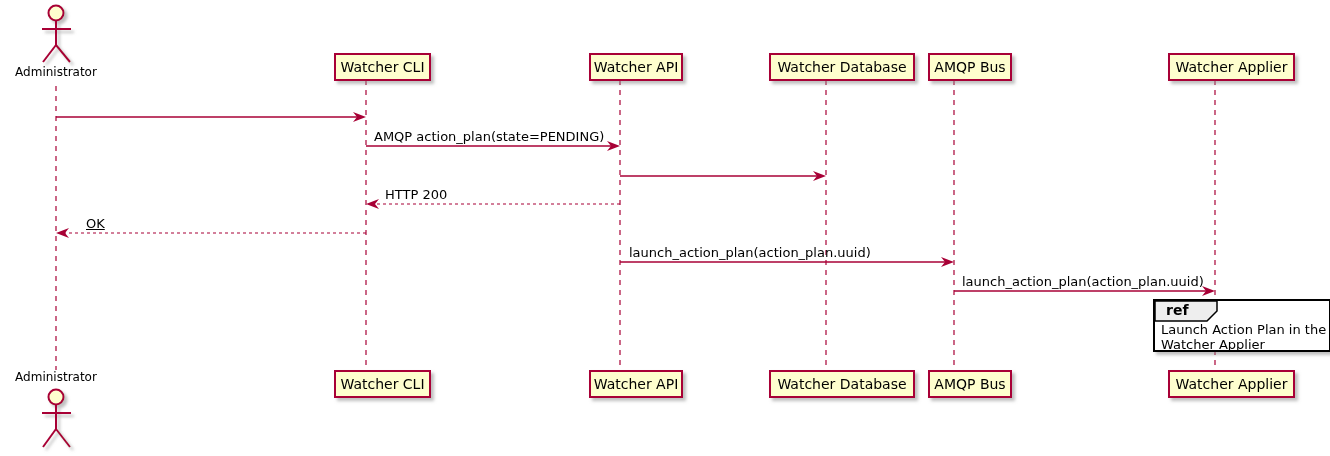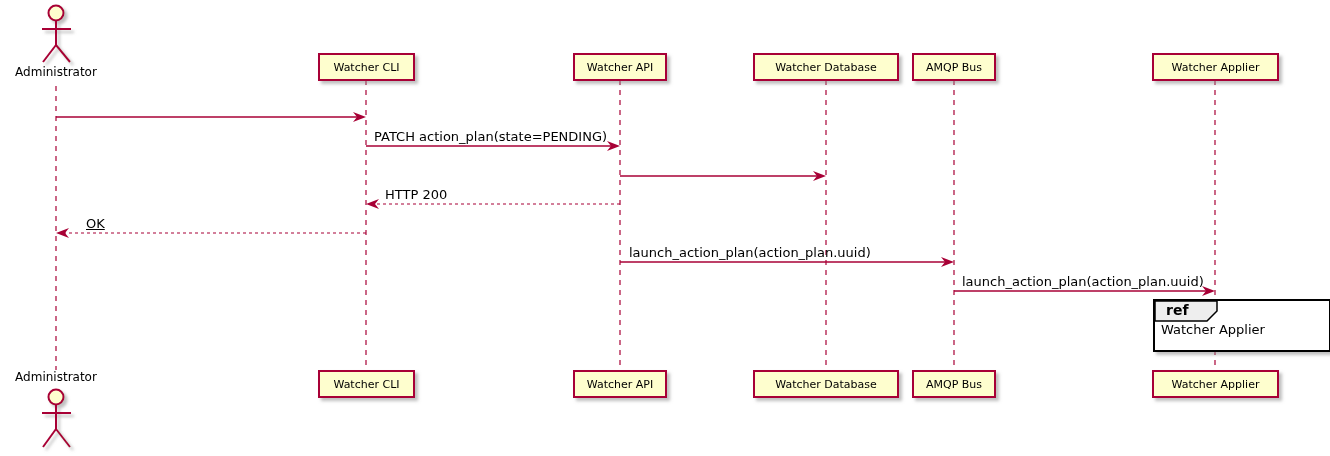--- a/index.html
+++ b/index.html
@@ -14,24 +14,25 @@
   .svg-layer { position: absolute; left: 0; top: 0; }
   .pbox {
     position: absolute;
     box-sizing: border-box;
     height: 28px;
     background: #FEFECE;
     border: 2px solid #A80036;
     display: flex;
     align-items: center;
     justify-content: center;
-    font-size: 11px;
+    font-size: 14px;
     color: #000000;
     box-shadow: 3px 3px 3px rgba(140,140,140,0.55);
     z-index: 2;
+    margin-left: 16px;
   }
   .msg-label {
     position: absolute;
     font-size: 13px;
     color: #000000;
     white-space: nowrap;
     z-index: 3;
   }
   .actor-label {
     position: absolute;
@@ -170,29 +171,30 @@
   <div class="pbox" style="left:753px; top:370px; width:146px;">
     <span>Watcher Database</span>
   </div>
   <div class="pbox" style="left:912px; top:370px; width:84px;">
     <span>AMQP Bus</span>
   </div>
   <div class="pbox" style="left:1152px; top:370px; width:127px;">
     <span>Watcher Applier</span>
   </div>
 
-  <div class="msg-label" style="left:374px; top:129px;">PATCH action_plan(state=PENDING)</div>
+  <div class="msg-label" style="left:374px; top:129px;">AMQP action_plan(state=PENDING)</div>
   <div class="msg-label" style="left:385px; top:187px;">HTTP 200</div>
   <div class="msg-label" style="left:86px;  top:216px;text-decoration:underline;">OK</div>
   <div class="msg-label" style="left:629px; top:245px;">launch_action_plan(action_plan.uuid)</div>
   <div class="msg-label" style="left:962px; top:274px;">launch_action_plan(action_plan.uuid)</div>
 
   <div class="refbox">
     <svg class="ref-tab-svg" width="70" height="24">
       <polygon points="1,1 63,1 63,11 53,21 1,21" fill="#EEEEEE" stroke="#000000" stroke-width="1.5"></polygon>
     </svg>
     <div class="ref-tab-label">ref</div>
     <div class="ref-text">
+      <div>Launch Action Plan in the</div>
       <div>Watcher Applier</div>
     </div>
   </div>
 
 </div>
 
 </body></html>

